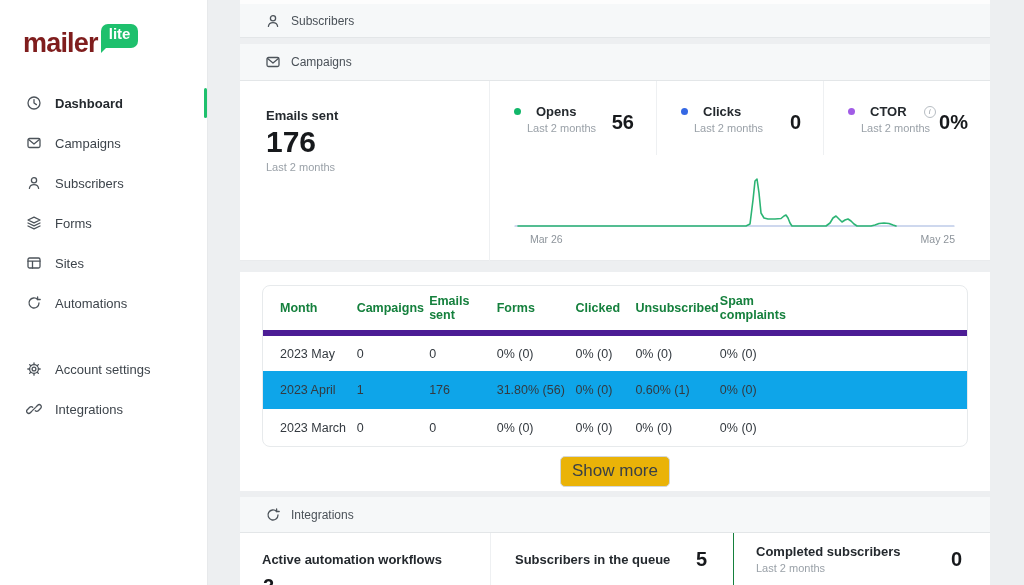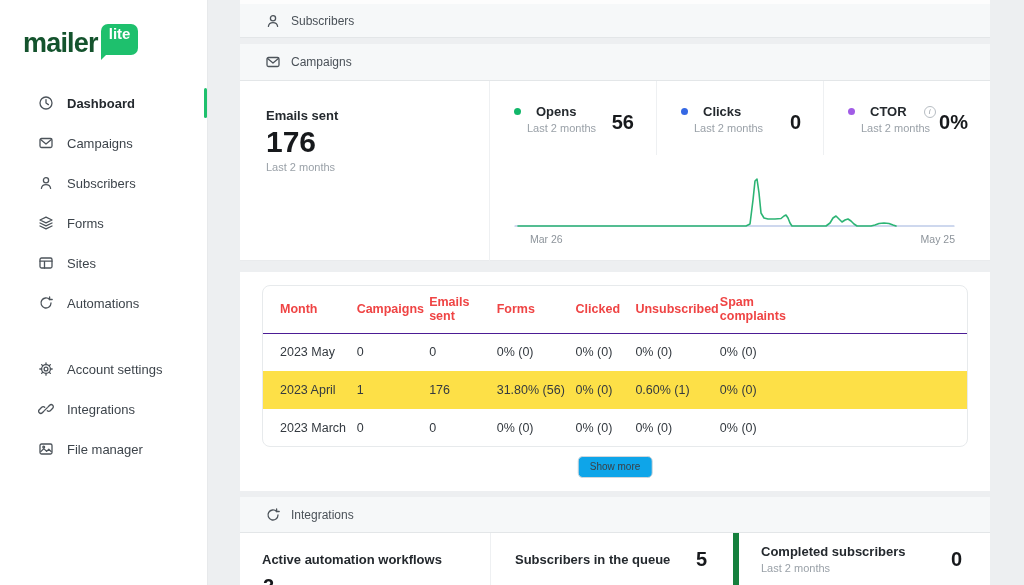--- a/index.html
+++ b/index.html
@@ -6,27 +6,27 @@
   html,body { margin:0; padding:0; }
   body {
     width:1024px; height:585px; overflow:hidden; position:relative;
     font-family:"Liberation Sans", sans-serif;
     background:#edeff1; color:#24292e;
   }
   
   .sidebar { position:absolute; left:0; top:0; width:208px; height:585px;
     background:#ffffff; border-right:1px solid #e7e9eb; }
   .logo { position:absolute; left:23px; top:28px; display:flex; align-items:flex-start; cursor:pointer; }
-  .logo-text { font-size:27px; font-weight:bold; letter-spacing:-0.8px; color:#14532d; line-height:30px; }
+  .logo-text { font-size:27px; font-weight:bold; letter-spacing:-0.8px; color:#7f1d1d; line-height:30px; }
   .logo-badge { position:relative; margin-left:3px; margin-top:-4px;
     background:#1ec06d; color:#fff; font-size:15px; font-weight:bold;
-    padding:1px 8px 13px; border-radius:7px 7px 7px 0; }
+    padding:1px 8px 6px; border-radius:7px 7px 7px 0; }
   .logo-badge::after { content:''; position:absolute; left:0; bottom:-5px;
     border-left:6px solid #1ec06d; border-bottom:6px solid transparent; }
-  .nav { position:absolute; top:83px; left:12px; right:0; }
+  .nav { position:absolute; top:83px; left:0; right:0; }
   .nav-item { height:40px; display:flex; align-items:center; gap:13px;
     padding-left:26px; font-size:13px; color:#3d444b; cursor:pointer; position:relative; }
   .nav-item.active { color:#24292e; font-weight:bold; }
   .nav-item.active::after { content:''; position:absolute; right:0; top:5px; bottom:5px;
     width:3px; border-radius:2px; background:#1ec06d; }
   .nav-gap { height:26px; }
   .icn { width:16px; height:16px; display:inline-flex; flex:0 0 16px; }
   .icn svg { width:16px; height:16px; stroke:#4c535a; fill:none;
     stroke-width:1.3; stroke-linecap:round; stroke-linejoin:round; }
   
@@ -64,39 +64,39 @@
   
   .chart-area { position:absolute; left:250px; top:74px; width:500px; height:106px; }
   .chart-area svg { position:absolute; left:0; top:0; }
   .axis-labels { position:absolute; left:40px; right:35px; top:78px;
     display:flex; justify-content:space-between; font-size:10.5px; color:#8d949b; }
   
   .table-card { position:absolute; left:22px; top:13px; width:706px; height:162px;
     border:1px solid #e7eaec; border-radius:8px; background:#fff; overflow:hidden; }
   table.tbl { width:100%; border-collapse:collapse; table-layout:fixed; }
   .tbl th, .tbl td { text-align:left; padding:0; font-size:12.5px; }
-  .tbl thead th { height:47px; font-weight:bold; color:#ef4444; vertical-align:middle;
-    border-bottom:1px solid #4c1d95; }
+  .tbl thead th { height:47px; font-weight:bold; color:#15803d; vertical-align:middle;
+    border-bottom:6px solid #4c1d95; }
   .tbl tbody td { height:38px; color:#343a40; vertical-align:middle; }
   .tbl th:first-child, .tbl td:first-child { padding-left:17px; }
-  .tbl tbody tr.alt { background:#fde047; }
+  .tbl tbody tr.alt { background:#0ea5e9; }
   .hdr { display:inline-block; line-height:14px; }
   .tbl th:nth-child(3) .hdr { max-width:46px; }
   .tbl th:nth-child(7) .hdr { max-width:78px; }
   .show-more { position:absolute; left:50%; transform:translateX(-50%); top:184px;
-    background:#0ea5e9; border:1px solid #d2d7db; border-radius:5px;
-    font-size:10px; color:#3a4046; padding:4px 11px 5px; cursor:pointer;
+    background:#eab308; border:1px solid #d2d7db; border-radius:5px;
+    font-size:17px; color:#3a4046; padding:4px 11px 5px; cursor:pointer;
     font-family:"Liberation Sans", sans-serif; }
   
   .auto-cells { display:flex; height:100%; }
   .auto-cell { position:relative; }
   .auto-cell.c1 { width:250px; padding:19px 0 16px 22px; }
   .auto-cell.c2 { width:243px; border-left:1px solid #eef0f2;
     display:flex; align-items:center; justify-content:space-between; padding:0 26px 0 24px; }
-  .auto-cell.c3 { width:257px; border-left:6px solid #15803d;
+  .auto-cell.c3 { width:257px; border-left:1px solid #15803d;
     display:flex; align-items:center; justify-content:space-between; padding:0 28px 0 22px; }
   .auto-label { font-size:13px; font-weight:bold; color:#24292e; line-height:15px; }
   .auto-value { font-size:20px; font-weight:bold; color:#17191c; }
   .auto-cell.c1 .auto-value { margin-top:8px; margin-left:1px; }
 </style>
 </head>
 <body>
 
 <div class="sidebar">
   <div class="logo">
@@ -183,30 +183,20 @@
     <span class="icn">
             <svg viewBox="0 0 16 16">
               <path d="M6.6 9.4l2.8-2.8"></path>
               <path d="M5.8 10.2l-1.5 1.5a2.1 2.1 0 0 1-3-3l2.4-2.4a2.1 2.1 0 0 1 3 0"></path>
               <path d="M10.2 5.8l1.5-1.5a2.1 2.1 0 0 1 3 3l-2.4 2.4a2.1 2.1 0 0 1-3 0"></path>
             </svg>
           </span>
     <span class="nav-label">Integrations</span>
   </div>
 
-  <div class="nav-item">
-    <span class="icn">
-            <svg viewBox="0 0 16 16">
-              <rect x="2" y="3" width="12" height="10" rx="1.5"></rect>
-              <path d="M2.8 10.6l3-3 2.8 2.8 2.2-2.2 2.4 2.4"></path>
-              <circle cx="5.7" cy="6" r=".9"></circle>
-            </svg>
-          </span>
-    <span class="nav-label">File manager</span>
-  </div>
 
 </div>
   </div>
 </div>
 
 <div class="main">
   <div class="white-sliver"></div>
 
   <div class="section-bar" id="bar-subscribers">
     <span class="icn">

